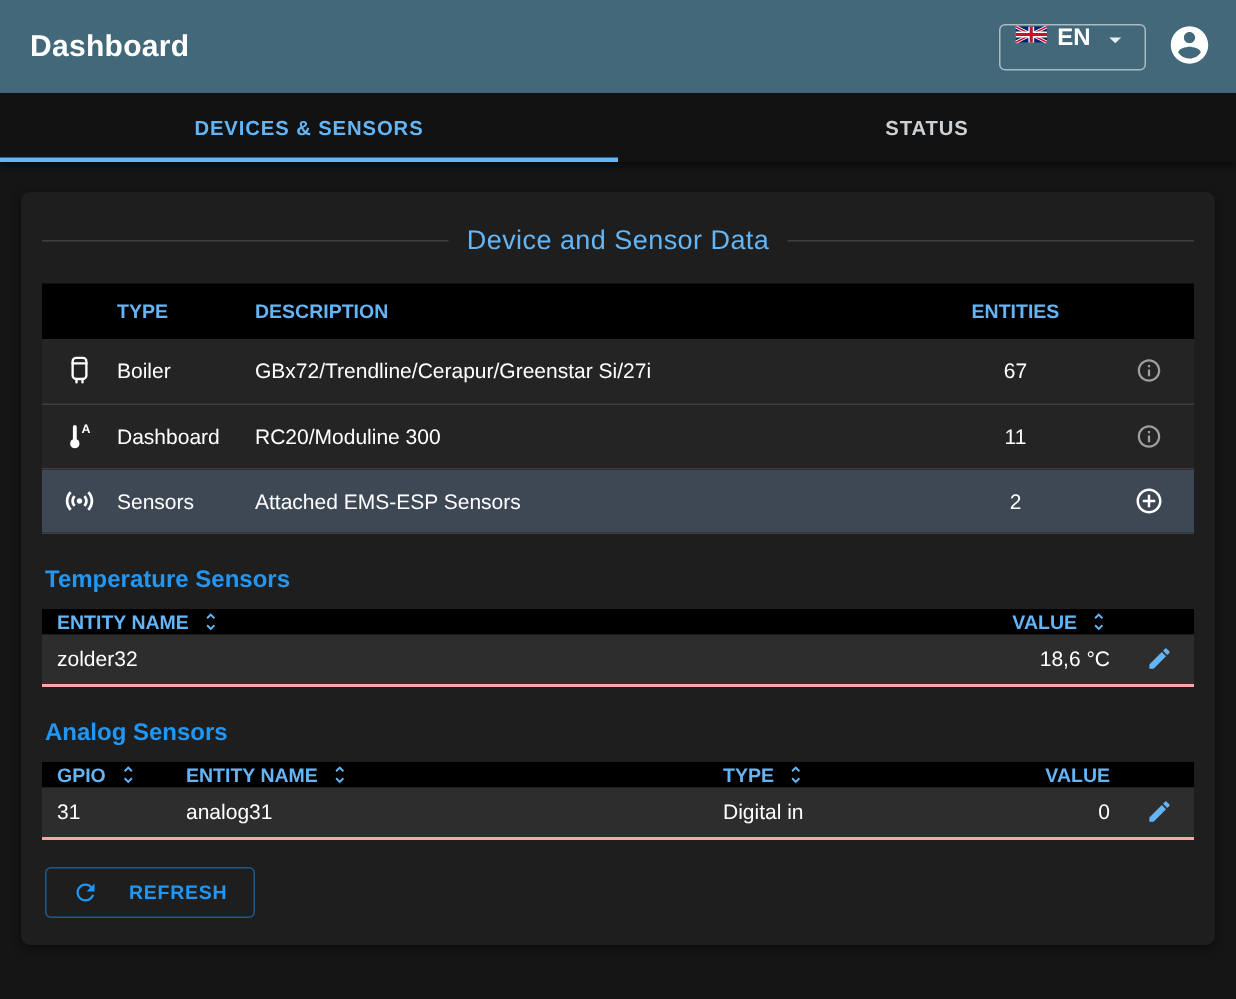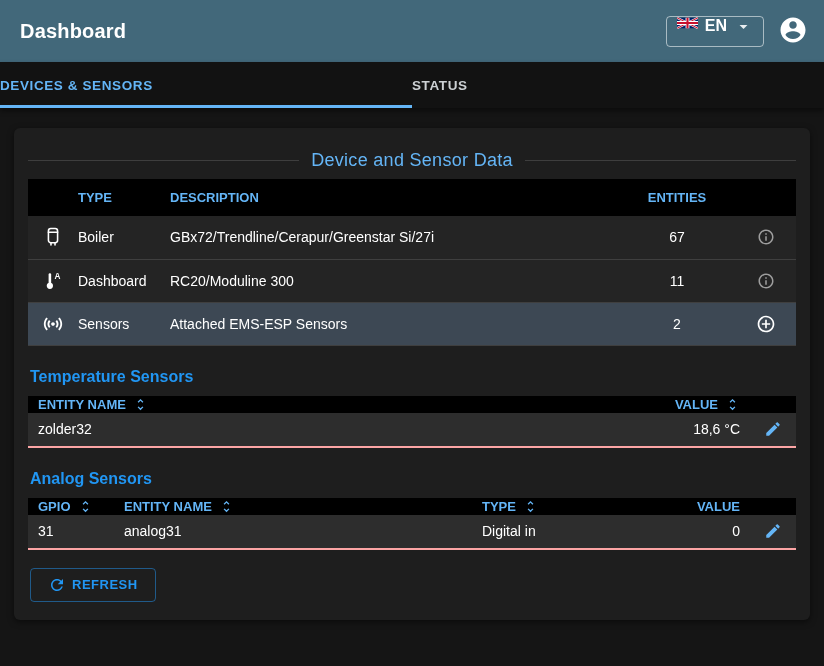--- a/index.html
+++ b/index.html
@@ -35,36 +35,36 @@
     background: none; border: none; margin-left: 14px; padding: 0;
     display: flex; align-items: center; cursor: pointer;
   }
   
   .tabs {
     display: flex; height: 46px; background: #121212;
     box-shadow: 0 3px 5px rgba(0,0,0,0.45);
     position: relative;
   }
   .tab {
-    flex: 1; display: flex; align-items: center; 
+    flex: 1; display: flex; align-items: center; justify-content: center;
     font-size: 13.5px; font-weight: 700; letter-spacing: 0.6px;
     color: #ccd0d3; position: relative; cursor: pointer;
   }
   .tab.active { color: #64b5f6; }
   .tab-indicator {
     position: absolute; left: 0; right: 0; bottom: 0; height: 3px;
     background: #64b5f6;
   }
   
   .content { padding: 20px 14px 0; }
   .card {
     background: #1e1e1e; border-radius: 6px; padding: 14px;
     box-shadow: 0 2px 6px rgba(0,0,0,0.5);
   }
-  .card-title-row { display: flex; align-items: center; gap: 12px; margin: 8px 0 8px; }
+  .card-title-row { display: flex; align-items: center; gap: 12px; margin: 8px 0 18px; }
   .divider-line { flex: 1; height: 1px; background: #3e3e3e; }
   .card-title { font-size: 18px; font-weight: 400; color: #64b5f6; letter-spacing: 0.3px; }
   
   table { width: 100%; border-collapse: collapse; table-layout: fixed; }
   th { background: #000; color: #64b5f6; font-size: 13px; font-weight: 700; text-align: left; }
   .device-table th { height: 37px; }
   .device-table td {
     height: 43px; background: #242424; border-bottom: 1px solid #3f3f3f;
     color: #fff; font-size: 14px; overflow: hidden; white-space: nowrap;
   }
@@ -79,21 +79,21 @@
     height: 34px; background: #2d2d2d; border-bottom: 2px solid #fca5a5;
     color: #fff; font-size: 14px; padding: 0 10px; white-space: nowrap;
   }
   .th-sort { display: inline-flex; align-items: center; gap: 7px; cursor: pointer; }
   th.right { text-align: right; }
   td.right { text-align: right; }
   .section-heading { color: #2196f3; font-size: 16px; font-weight: 700; margin: 22px 0 10px 2px; }
   
   .refresh-btn {
     margin: 18px 0 4px 2px;
-    display: inline-flex; align-items: center; gap: 6px;
+    display: inline-flex; align-items: center; gap: 20px;
     padding: 7px 17px;
     background: transparent;
     border: 1px solid rgba(33,150,243,0.5);
     border-radius: 4px;
     color: #2196f3; font-family: inherit; font-size: 13px; font-weight: 700;
     letter-spacing: 0.5px; cursor: pointer;
   }
 </style>
 </head>
 <body>

